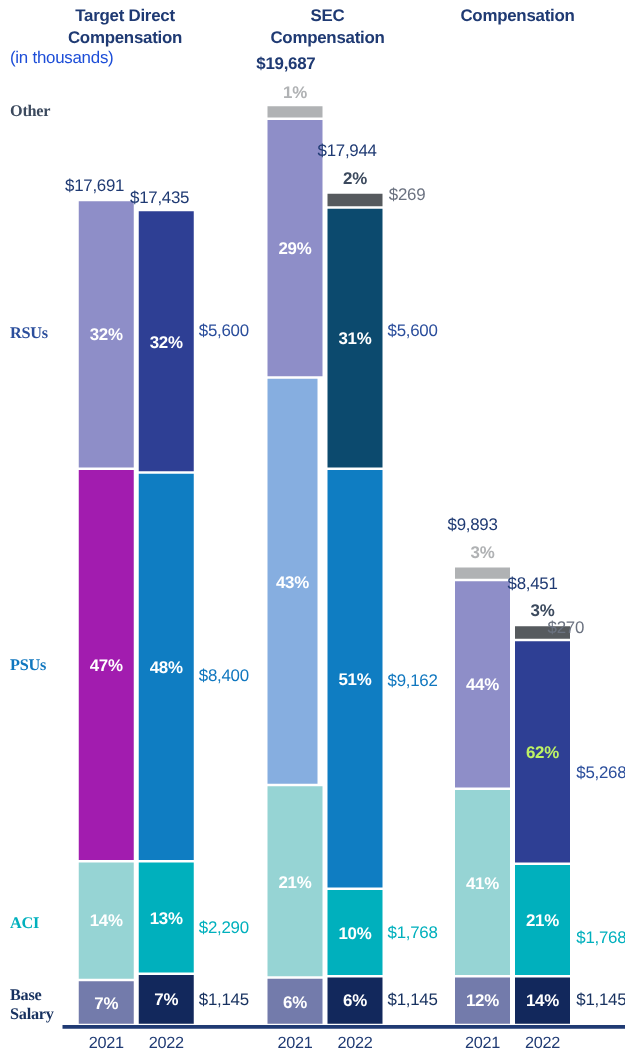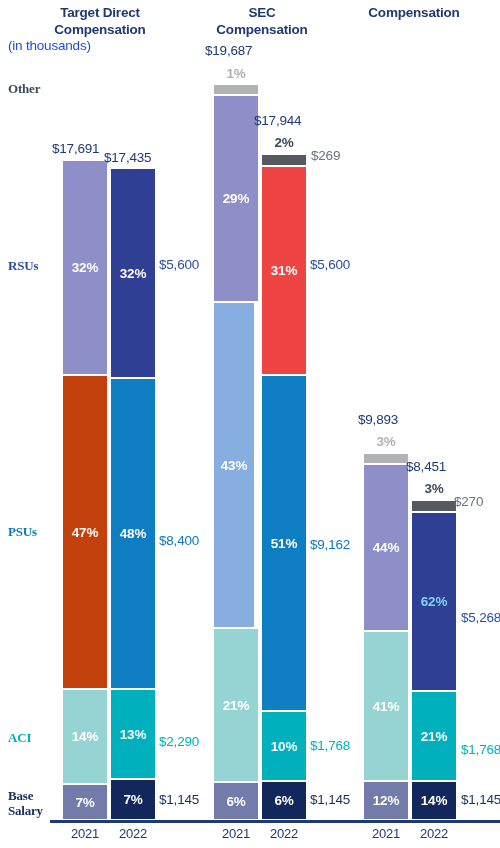--- a/index.html
+++ b/index.html
@@ -118,21 +118,21 @@
       <div class="cat-label" style="left: 8px; top: 788px; color: rgb(23, 49, 95);">
         <div>Base</div>
         <div>Salary</div>
       </div>
     </div>
   <div id="bars-layer">
       <div class="total-out" style="left: 52px; top: 141px;">$17,691</div>
       <div class="seg" style="left: 63px; top: 161px; width: 44px; height: 213px; background: rgb(142, 142, 200);">
         <span class="pct" style="color: rgb(255, 255, 255);">32%</span>
       </div>
-      <div class="seg" style="left: 63px; top: 376px; width: 44px; height: 312px; background: #c2410c;">
+      <div class="seg" style="left: 63px; top: 376px; width: 44px; height: 312px; background: #a21caf;">
         <span class="pct" style="color: rgb(255, 255, 255);">47%</span>
       </div>
       <div class="seg" style="left: 63px; top: 690px; width: 44px; height: 93px; background: rgb(150, 212, 212);">
         <span class="pct" style="color: rgb(255, 255, 255);">14%</span>
       </div>
       <div class="seg" style="left: 63px; top: 785px; width: 44px; height: 34px; background: rgb(115, 123, 171);">
         <span class="pct" style="color: rgb(255, 255, 255);">7%</span>
       </div>
       <div class="total-out" style="left: 104px; top: 150px;">$17,435</div>
       <div class="seg" style="left: 111px; top: 169px; width: 44px; height: 208px; background: rgb(46, 63, 148);">
@@ -144,40 +144,40 @@
       </div>
       <div class="val-out" style="left: 159px; top: 533px; color: rgb(16, 119, 191);">$8,400</div>
       <div class="seg" style="left: 111px; top: 690px; width: 44px; height: 88px; background: rgb(0, 176, 189);">
         <span class="pct" style="color: rgb(255, 255, 255);">13%</span>
       </div>
       <div class="val-out" style="left: 159px; top: 734px; color: rgb(0, 176, 189);">$2,290</div>
       <div class="seg" style="left: 111px; top: 780px; width: 44px; height: 39px; background: rgb(18, 40, 92);">
         <span class="pct" style="color: rgb(255, 255, 255);">7%</span>
       </div>
       <div class="val-out" style="left: 159px; top: 792px; color: rgb(23, 49, 95);">$1,145</div>
-      <div class="total-out" style="left: 205px; top: 43px;">$19,687</div>
+      <div class="total-out" style="left: 205px; top: 43px; font-weight: bold;">$19,687</div>
       <div class="seg other" style="left: 214px; top: 85px; width: 44px; height: 9px; background: rgb(176, 178, 180);"></div>
       <div class="pct-out" style="left: 214px; top: 66px; width: 44px; color: rgb(176, 178, 180);">1%</div>
       <div class="seg" style="left: 214px; top: 96px; width: 44px; height: 205px; background: rgb(142, 142, 200);">
         <span class="pct" style="color: rgb(255, 255, 255);">29%</span>
       </div>
       <div class="seg" style="left: 214px; top: 303px; width: 40px; height: 324px; background: rgb(134, 174, 224);">
         <span class="pct" style="color: rgb(255, 255, 255);">43%</span>
       </div>
       <div class="seg" style="left: 214px; top: 629px; width: 44px; height: 152px; background: rgb(150, 212, 212);">
         <span class="pct" style="color: rgb(255, 255, 255);">21%</span>
       </div>
       <div class="seg" style="left: 214px; top: 783px; width: 44px; height: 36px; background: rgb(115, 123, 171);">
         <span class="pct" style="color: rgb(255, 255, 255);">6%</span>
       </div>
       <div class="total-out" style="left: 254px; top: 113px;">$17,944</div>
       <div class="seg other" style="left: 262px; top: 155px; width: 44px; height: 10px; background: rgb(86, 90, 94);"></div>
       <div class="pct-out" style="left: 262px; top: 135px; width: 44px; color: rgb(60, 74, 94);">2%</div>
       <div class="val-out" style="left: 311px; top: 148px; color: rgb(107, 114, 128);">$269</div>
-      <div class="seg" style="left: 262px; top: 167px; width: 44px; height: 207px; background: #ef4444;">
+      <div class="seg" style="left: 262px; top: 167px; width: 44px; height: 207px; background: #0c4a6e;">
         <span class="pct" style="color: rgb(255, 255, 255);">31%</span>
       </div>
       <div class="val-out" style="left: 310px; top: 257px; color: rgb(43, 78, 156);">$5,600</div>
       <div class="seg" style="left: 262px; top: 376px; width: 44px; height: 334px; background: rgb(15, 125, 194);">
         <span class="pct" style="color: rgb(255, 255, 255);">51%</span>
       </div>
       <div class="val-out" style="left: 310px; top: 537px; color: rgb(16, 119, 191);">$9,162</div>
       <div class="seg" style="left: 262px; top: 712px; width: 44px; height: 68px; background: rgb(0, 176, 189);">
         <span class="pct" style="color: rgb(255, 255, 255);">10%</span>
       </div>
@@ -194,23 +194,23 @@
       </div>
       <div class="seg" style="left: 364px; top: 632px; width: 44px; height: 148px; background: rgb(150, 212, 212);">
         <span class="pct" style="color: rgb(255, 255, 255);">41%</span>
       </div>
       <div class="seg" style="left: 364px; top: 782px; width: 44px; height: 37px; background: rgb(115, 123, 171);">
         <span class="pct" style="color: rgb(255, 255, 255);">12%</span>
       </div>
       <div class="total-out" style="left: 406px; top: 459px;">$8,451</div>
       <div class="seg other" style="left: 412px; top: 501px; width: 44px; height: 10px; background: rgb(86, 90, 94);"></div>
       <div class="pct-out" style="left: 412px; top: 481px; width: 44px; color: rgb(60, 74, 94);">3%</div>
-      <div class="val-out" style="left: 454px; top: 494px; color: rgb(107, 114, 128);">$270</div>
+      <div class="val-out" style="left: 438px; top: 494px; color: rgb(107, 114, 128);">$270</div>
       <div class="seg" style="left: 412px; top: 513px; width: 44px; height: 177px; background: rgb(46, 63, 148);">
-        <span class="pct" style="color: #7dd3fc;">62%</span>
+        <span class="pct" style="color: #bef264;">62%</span>
       </div>
       <div class="val-out" style="left: 461px; top: 610px; color: rgb(43, 78, 156);">$5,268</div>
       <div class="seg" style="left: 412px; top: 692px; width: 44px; height: 88px; background: rgb(0, 176, 189);">
         <span class="pct" style="color: rgb(255, 255, 255);">21%</span>
       </div>
       <div class="val-out" style="left: 461px; top: 742px; color: rgb(0, 176, 189);">$1,768</div>
       <div class="seg" style="left: 412px; top: 782px; width: 44px; height: 37px; background: rgb(18, 40, 92);">
         <span class="pct" style="color: rgb(255, 255, 255);">14%</span>
       </div>
       <div class="val-out" style="left: 461px; top: 792px; color: rgb(23, 49, 95);">$1,145</div>

